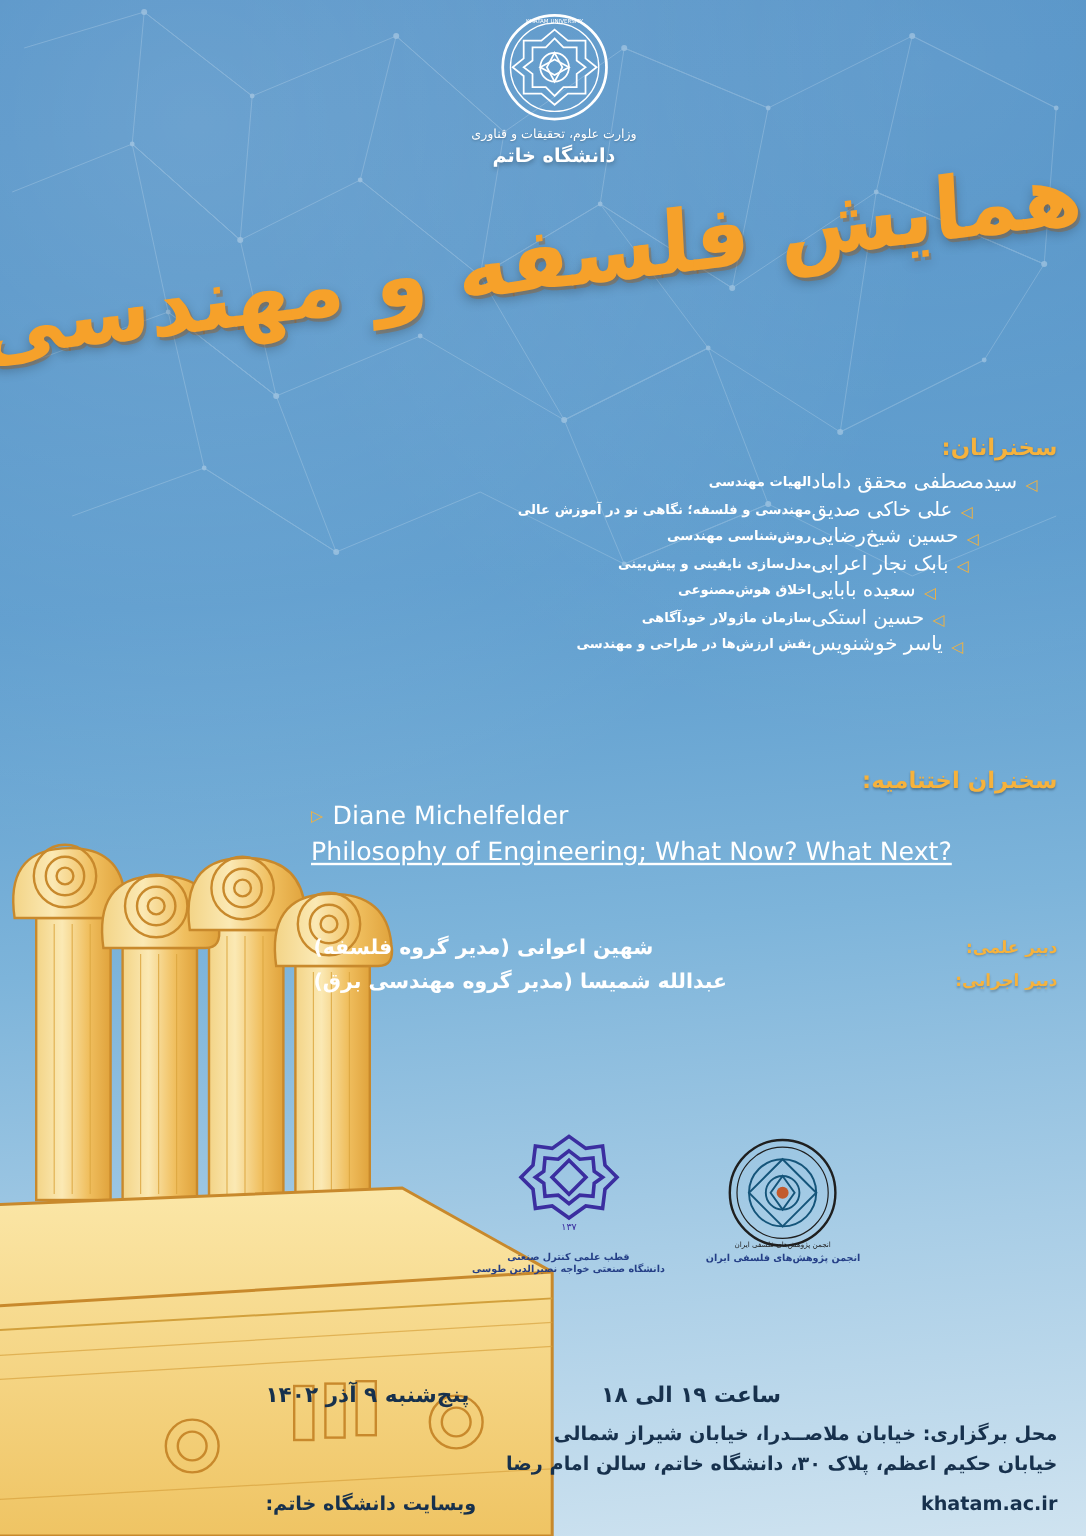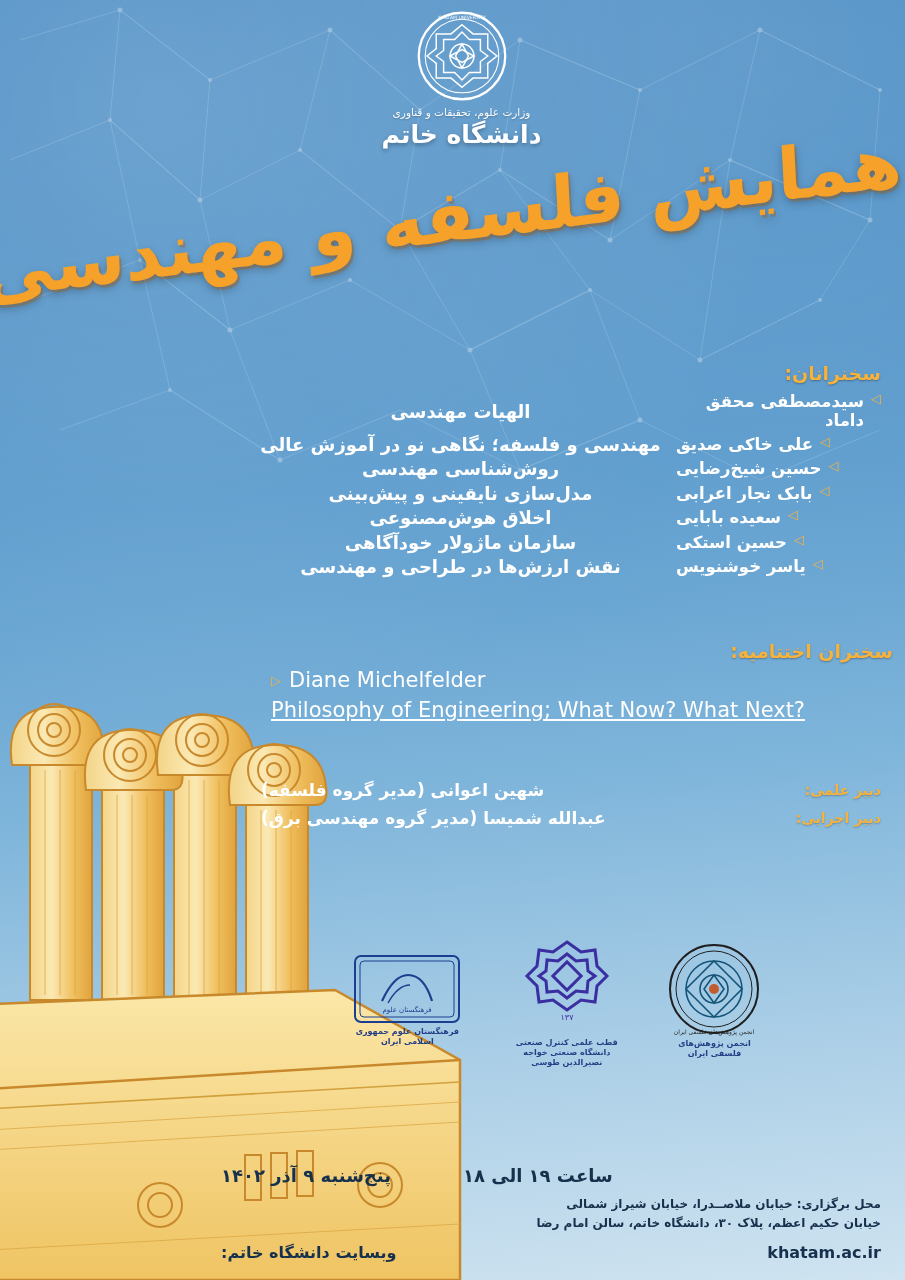--- a/index.html
+++ b/index.html
@@ -21,21 +21,21 @@
   
   .net{position:absolute;inset:0;opacity:.35;pointer-events:none;}
   
   .logo-wrap{position:absolute;top:10px;left:18px;right:0;text-align:center;}
   .uni-logo{width:92px;height:92px;margin:0 auto;display:block;}
   .ministry{
     color:#ffffff;font-size:10.5px;letter-spacing:.2px;margin-top:4px;
     text-shadow:0 1px 2px rgba(0,0,0,.25);
   }
   .uni-name{
-    color:#ffffff;font-size:25px;font-weight:bold;margin-top:2px;
+    color:#ffffff;font-size:16px;font-weight:bold;margin-top:2px;
     text-shadow:0 2px 4px rgba(0,0,0,.3);
   }
   
   .title-wrap{
     position:absolute;top:175px;left:0;right:0;height:170px;text-align:center;
   }
   .title-cal{
     display:inline-block;
     color:#f6a12a;
     font-size:72px;
@@ -49,34 +49,34 @@
   
   .speakers{
     position:absolute;top:362px;right:24px;width:640px;color:#ffffff;text-align:right;margin-left:44px;
   }
   .sec-head{
     color:#f6b23c;font-size:19px;font-weight:bold;margin-bottom:8px;
     text-shadow:0 1px 2px rgba(0,0,0,.3);
   }
   .sp-row{display:flex;flex-direction:row;align-items:center;margin-bottom:3.5px;}
   .sp-name{
-    width:205px;font-size:16.5px;font-weight:bold;color:#ffffff;text-align:right;
-    display:flex;align-items:flex-start;justify-content:flex-start;flex-direction:row-reverse;
+    width:205px;font-size:16.5px;font-weight:normal;color:#ffffff;text-align:right;
+    display:flex;align-items:flex-end;justify-content:flex-start;flex-direction:row-reverse;
     gap:7px;
   }
   .tri{
     color:#f6b23c;font-size:13px;line-height:1;display:inline-block;
   }
   .sp-topic{
-    flex:1;font-size:18px;font-weight:bold;color:#ffffff;text-align:center;
+    flex:1;font-size:11px;font-weight:bold;color:#ffffff;text-align:right;
     padding-left:4px;
   }
   
   .closing{
-    position:absolute;top:640px;right:12px;width:640px;text-align:right;
+    position:absolute;top:640px;right:24px;width:640px;text-align:right;
   }
   .closing .sec-head{margin-bottom:6px;}
   .closing-name{
     color:#ffffff;font-size:21px;text-align:left;direction:ltr;
     display:flex;align-items:center;gap:8px;justify-content:flex-start;
     margin-left:18px;
   }
   .closing-title{
     color:#ffffff;font-size:21px;text-align:left;direction:ltr;margin-top:6px;margin-left:18px;text-decoration:underline;
   }
@@ -98,25 +98,25 @@
     display:flex;flex-direction:row-reverse;align-items:center;justify-content:center;gap:34px;
   }
   .sp-logo{display:flex;flex-direction:column;align-items:center;}
   .sp-logo svg{display:block;}
   .sp-cap{font-size:8px;color:#243e86;margin-top:2px;text-align:center;line-height:1.25;font-weight:bold;}
   
   .footer{
     position:absolute;bottom:18px;right:24px;width:660px;text-align:right;color:#16243a;
   }
   .f-line1{
-    display:flex;flex-direction:row-reverse;justify-content:flex-start;gap:72px;
+    display:flex;flex-direction:row-reverse;justify-content:flex-start;gap:110px;
     font-size:18px;font-weight:bold;color:#17314d;margin-bottom:9px;
   }
   .f-addr{
-    font-size:12px;font-weight:bold;color:#17314d;line-height:1.6;
+    font-size:16px;font-weight:bold;color:#17314d;line-height:1.6;
   }
   .f-site{
     display:flex;flex-direction:row;justify-content:space-between;align-items:center;
     margin-top:10px;font-size:16px;font-weight:bold;color:#17314d;
   }
   .f-site .url{direction:ltr;color:#17314d;}
   
   .pillars{position:absolute;left:-10px;bottom:0;width:490px;height:690px;}
 </style>
 </head>
@@ -345,30 +345,20 @@
       <div class="sec-val">شهین اعوانی (مدیر گروه فلسفه)</div>
     </div>
     <div class="sec-row">
       <div class="sec-label">دبیر اجرایی:</div>
       <div class="sec-val">عبدالله شمیسا (مدیر گروه مهندسی برق)</div>
     </div>
   </div>
 
   <div class="sponsors">
 
-    <div class="sp-logo">
-      <svg width="110" height="72" viewBox="0 0 110 72">
-        <rect x="3" y="3" width="104" height="66" rx="6" fill="none" stroke="#1b3f8f" stroke-width="2"></rect>
-        <rect x="8" y="8" width="94" height="56" rx="4" fill="none" stroke="#1b3f8f" stroke-width="1"></rect>
-        <path d="M30 48 q12 -26 26 -26 q16 0 24 26" fill="none" stroke="#1b3f8f" stroke-width="2.2"></path>
-        <path d="M36 50 q10 -18 22 -18" fill="none" stroke="#1b3f8f" stroke-width="1.4"></path>
-        <text x="55" y="59" font-size="7" fill="#1b3f8f" text-anchor="middle" font-family="DejaVu Sans, sans-serif">فرهنگستان علوم</text>
-      </svg>
-      <div class="sp-cap">فرهنگستان علوم جمهوری اسلامی ایران</div>
-    </div>
 
     <div class="sp-logo">
       <svg width="96" height="104" viewBox="0 0 96 104">
         <g fill="none" stroke="#3b2ea0" stroke-width="3">
           <path d="M48 10 L62 20 L76 18 L78 34 L88 44 L78 54 L76 70 L62 68 L48 78 L34 68 L20 70 L18 54 L8 44 L18 34 L20 18 L34 20 Z"></path>
           <path d="M48 22 L57 29 L68 28 L69 39 L76 44 L69 49 L68 60 L57 59 L48 66 L39 59 L28 60 L27 49 L20 44 L27 39 L28 28 L39 29 Z"></path>
           <rect x="38" y="34" width="20" height="20" transform="rotate(45 48 44)"></rect>
         </g>
         <text x="48" y="88" font-size="8" fill="#3b2ea0" text-anchor="middle" font-family="DejaVu Sans, sans-serif">۱۳۷</text>
       </svg>

